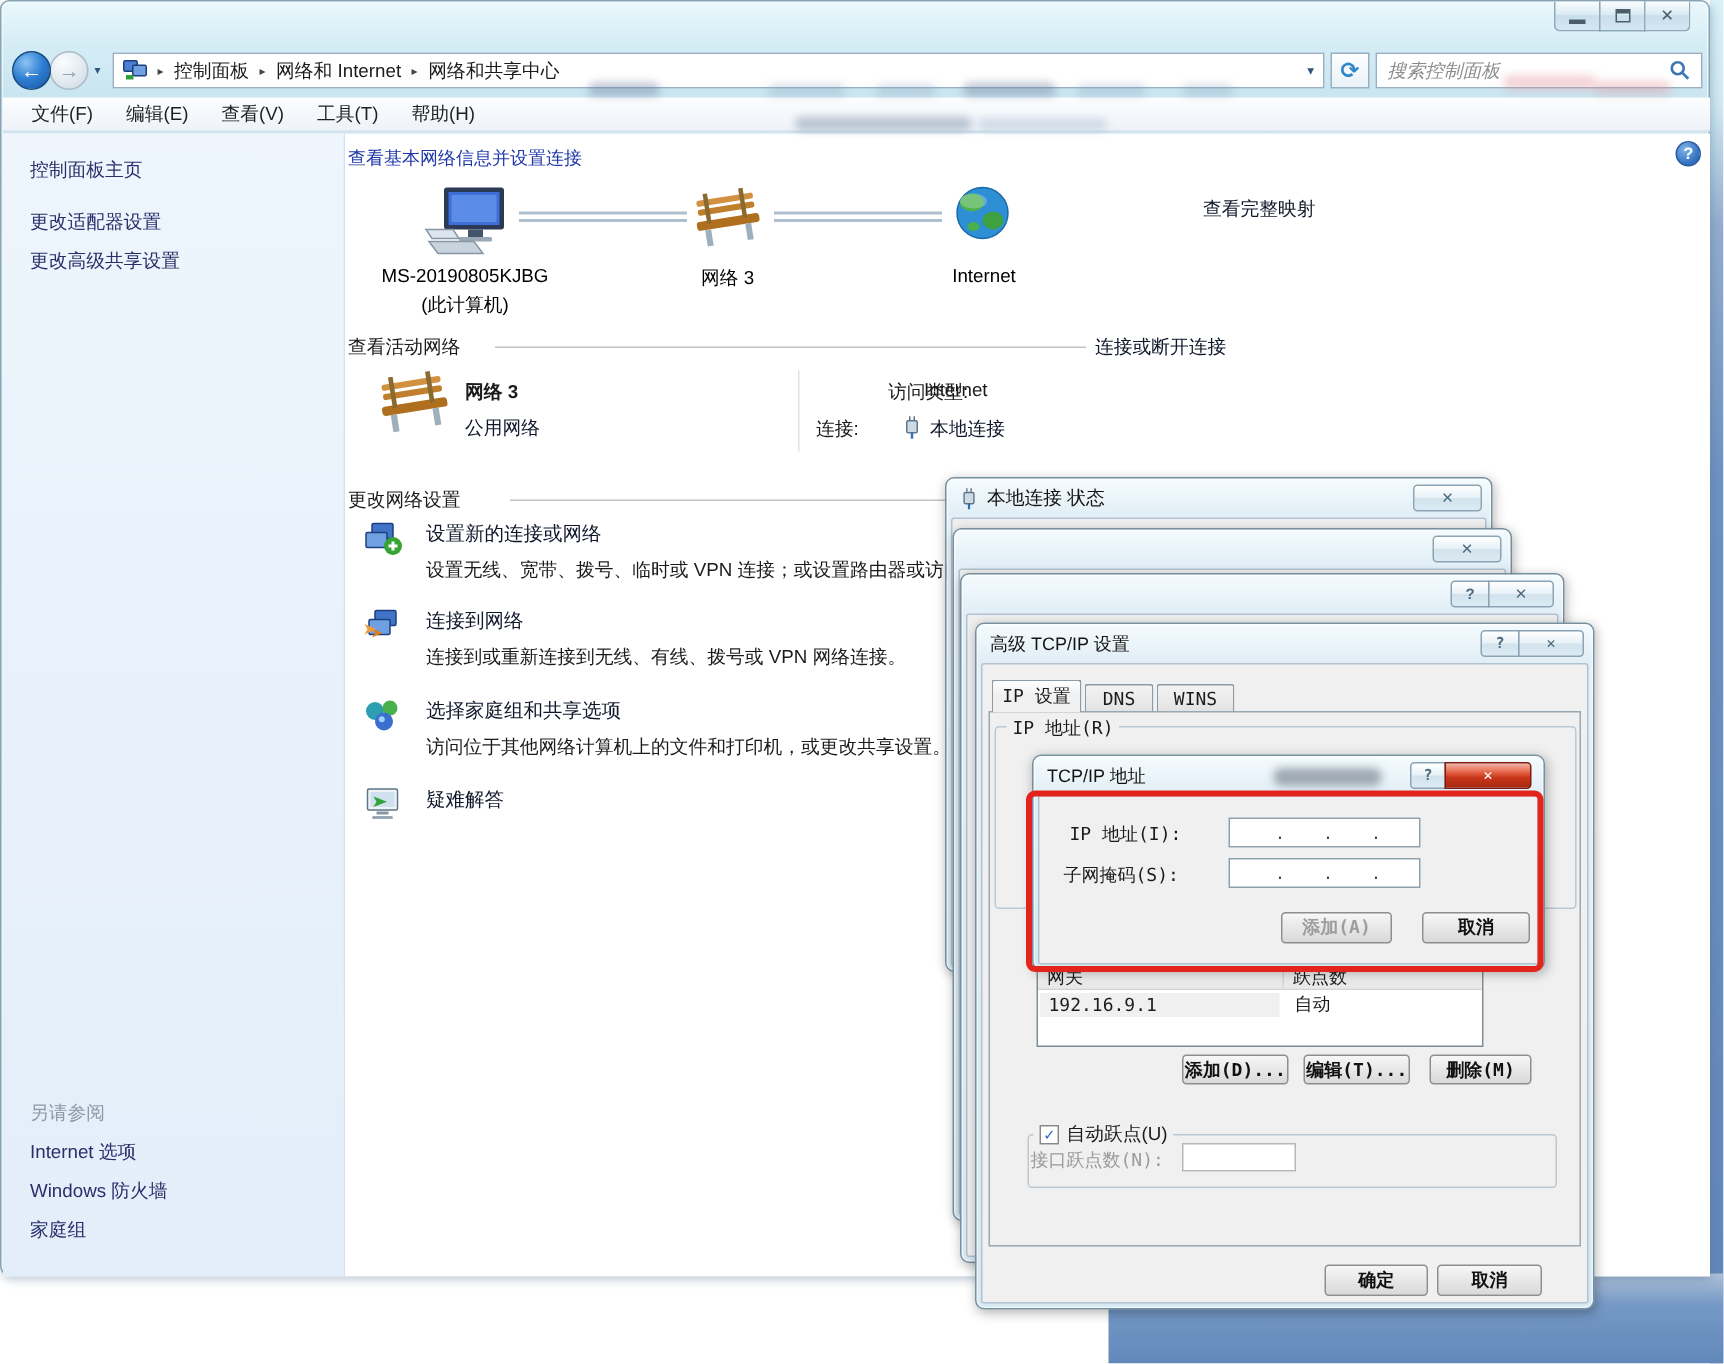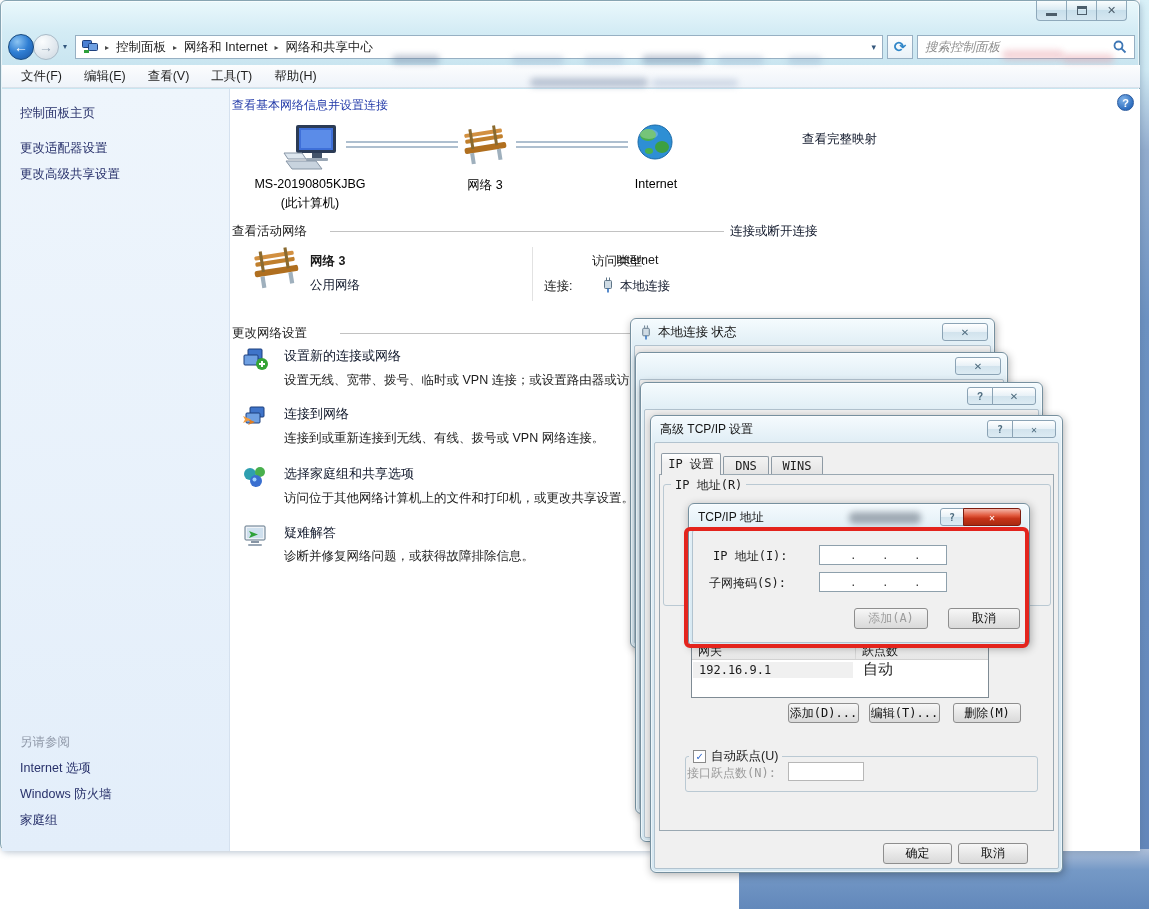--- a/index.html
+++ b/index.html
@@ -76,21 +76,21 @@
   .dlg-inner { position:absolute; left:3px; right:3px; top:26px; bottom:3px; background:#f0f0f0; border:1px solid #b2c3cf; border-radius:2px; }
   .tgroup { position:absolute; top:4px; display:flex; }
   .tbtn { height:18px; border:1px solid #8ba3b5; background:linear-gradient(#ffffff,#e8f1f7 48%,#d2e3ed 52%,#dcebf3);
           color:#4d6b7e; font-size:10px; font-weight:bold; display:grid; place-items:center; margin-left:-1px; }
   .tbtn.first { border-radius:3px 0 0 3px; }
   .tbtn.last { border-radius:0 3px 3px 0; }
   .tbtn.single { border-radius:3px; }
   .tbtn-close-red { background:linear-gradient(#f4b5a8,#e25b3f 40%,#c63419 60%,#a82a10); color:#fff; border-color:#7d1d10; }
 
   .btn97 { background:linear-gradient(#f7f7f7,#e6e6e6 55%,#d9d9d9); border:1px solid #8e8e8e; border-radius:3px;
-           display:grid; place-items:center; color:#111; white-space:nowrap; }
+           display:grid; place-items:center; color:#111; white-space:nowrap;font-weight:bold; }
   .btn97.disabled { color:#9d9d9d; }
 
   .tab { border:1px solid #8e9aa4; border-bottom:none; border-radius:2px 2px 0 0; display:grid; place-items:center; white-space:nowrap; }
   .tab.active { background:linear-gradient(#fff,#f0f0f0 45%); z-index:3; }
   .tab.inactive { background:linear-gradient(#f3f3f3,#e2e2e2); }
   .tab-page { border:1px solid #9aa8b2; background:#f0f0f0; }
   .groupbox { border:1px solid #bac9d3; border-radius:3px; }
   .group-cap { background:#f0f0f0; padding:0 4px; white-space:nowrap; }
 
   .lv { background:#fff; border:1px solid #7f8b94; overflow:hidden; }
@@ -290,21 +290,20 @@
       <div class="abs task-desc" style="left:54px;top:401px;">访问位于其他网络计算机上的文件和打印机，或更改共享设置。</div>
 
       <svg class="abs" style="left:12px;top:435px;" width="26" height="24" viewBox="0 0 26 24">
         <rect x="3" y="2" width="20" height="14" rx="1" fill="#eef3f8" stroke="#5f7587"></rect>
         <rect x="5" y="4" width="16" height="10" fill="#cfe0ee"></rect>
         <polygon points="7,7 16,10.5 7,14 9,10.5" fill="#2fa33a"></polygon>
         <rect x="9" y="17" width="8" height="2" fill="#8795a5"></rect>
         <rect x="6" y="20" width="14" height="2" rx="1" fill="#9aa7b5"></rect>
       </svg>
       <a class="abs link task-title" style="left:54px;top:435px;">疑难解答</a>
-      <div class="abs task-desc" style="left:54px;top:459px;">诊断并修复网络问题，或获得故障排除信息。</div>
     </div>
   </div>
 </div>
 
 <div class="sm sm-gray" style="left:392px;top:55px;width:48px;height:9px;z-index:3;"></div>
 <div class="sm sm-gray2" style="left:512px;top:56px;width:52px;height:8px;z-index:3;"></div>
 <div class="sm sm-gray2" style="left:584px;top:56px;width:40px;height:8px;z-index:3;"></div>
 <div class="sm sm-gray" style="left:642px;top:55px;width:62px;height:9px;z-index:3;"></div>
 <div class="sm sm-gray2" style="left:718px;top:56px;width:46px;height:8px;z-index:3;"></div>
 <div class="sm sm-gray2" style="left:788px;top:56px;width:34px;height:8px;z-index:3;"></div>
@@ -380,21 +379,21 @@
   <div class="abs groupbox" style="left:12px;top:68px;width:388px;height:122px;"></div>
   <div class="abs group-cap" style="left:20px;top:61px;">IP 地址(R)</div>
 
   <div class="abs lv" style="left:40px;top:225px;width:298px;height:57px;">
     <div class="lv-head">
       <div class="lv-hcell" style="width:164px;">网关</div>
       <div class="lv-hcell" style="flex:1;border-right:none;">跃点数</div>
     </div>
     <div class="lv-row">
       <div class="lv-cell1">192.16.9.1</div>
-      <div class="lv-cell2" style="margin-left:2px;font-family:Liberation Mono, monospace;font-size:15px;">自动</div>
+      <div class="lv-cell2" style="margin-left:2px;font-family:Liberation Mono, monospace;font-size:12px;">自动</div>
     </div>
   </div>
 
   <div class="abs btn97" style="left:137px;top:287px;width:71px;height:20px;">
       <span>添加(D)...</span>
     </div>
   <div class="abs btn97" style="left:218px;top:287px;width:71px;height:20px;">
       <span>编辑(T)...</span>
     </div>
   <div class="abs btn97" style="left:302px;top:287px;width:68px;height:20px;">

